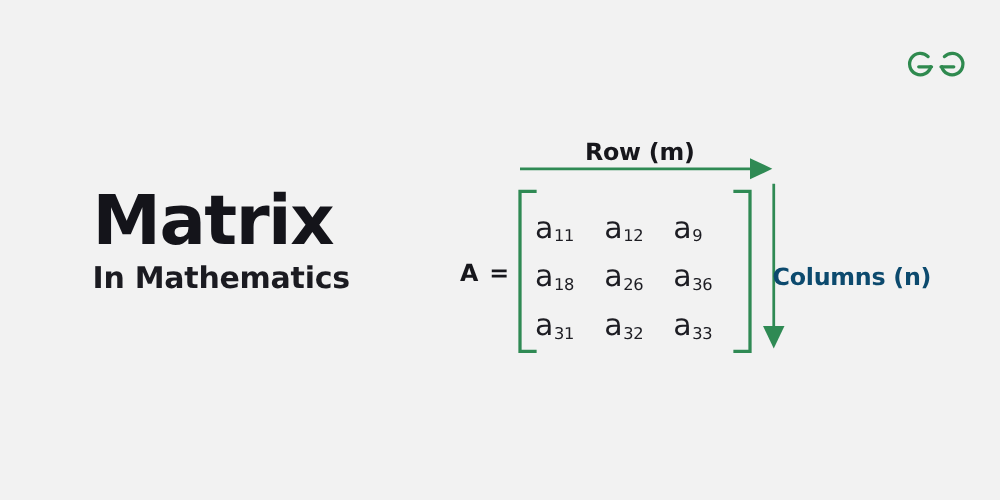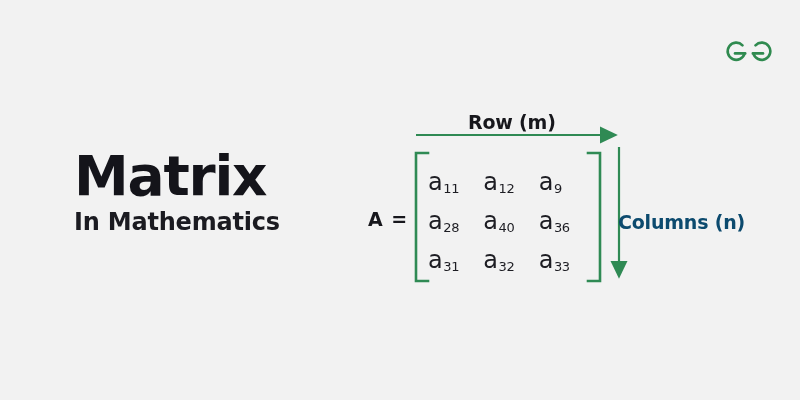--- a/index.html
+++ b/index.html
@@ -183,22 +183,22 @@
     <div class="label-a">A =</div>
 
     <div class="row-label">Row (m)</div>
 
     <div class="col-label">Columns (n)</div>
 
     <div class="matrix-grid">
       <span class="cell"><span>a</span><sub>11</sub></span>
       <span class="cell"><span>a</span><sub>12</sub></span>
       <span class="cell"><span>a</span><sub>9</sub></span>
-      <span class="cell"><span>a</span><sub>28</sub></span>
-      <span class="cell"><span>a</span><sub>40</sub></span>
+      <span class="cell"><span>a</span><sub>18</sub></span>
+      <span class="cell"><span>a</span><sub>26</sub></span>
       <span class="cell"><span>a</span><sub>36</sub></span>
       <span class="cell"><span>a</span><sub>31</sub></span>
       <span class="cell"><span>a</span><sub>32</sub></span>
       <span class="cell"><span>a</span><sub>33</sub></span>
     </div>
 
   </div>
 </div>
 
 </body></html>

